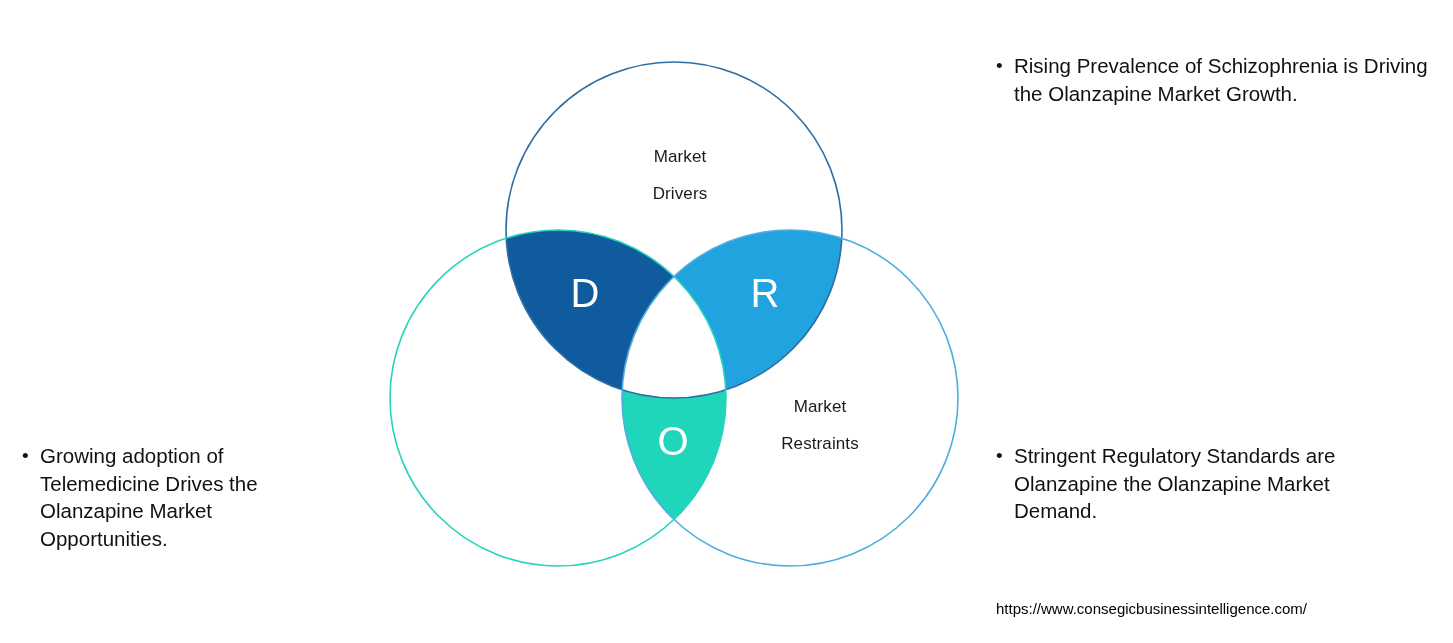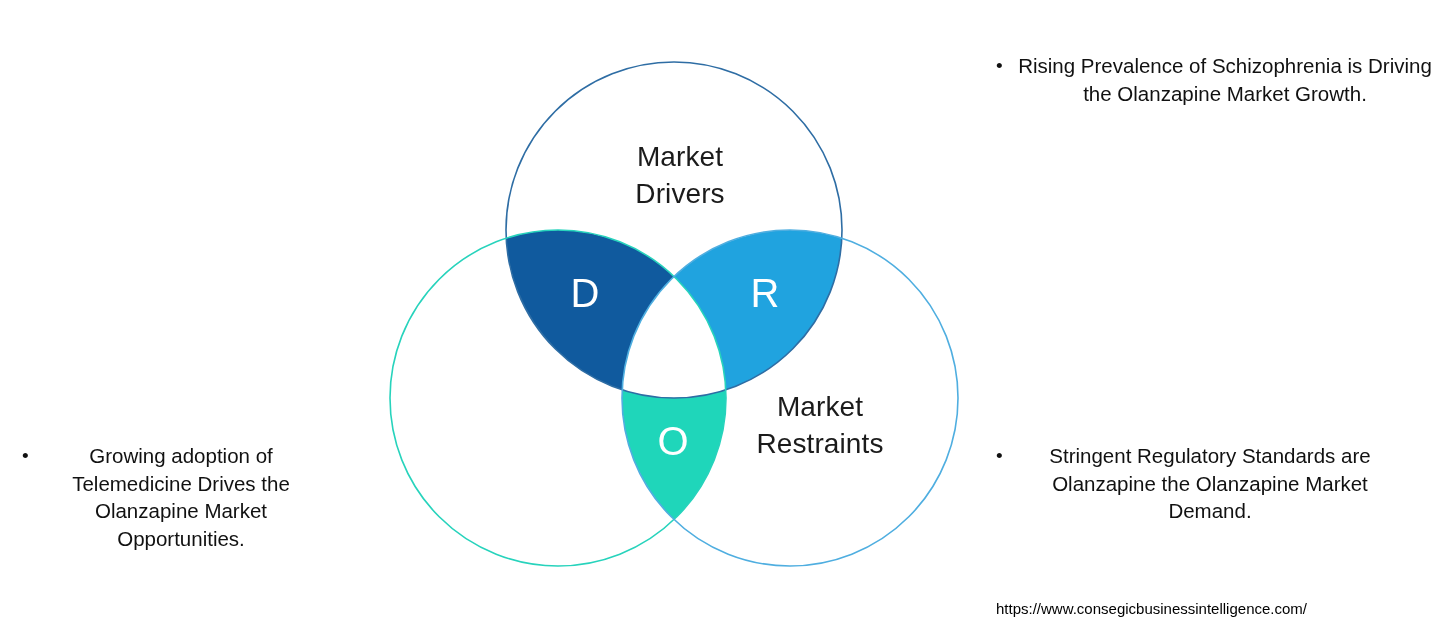--- a/index.html
+++ b/index.html
@@ -31,21 +31,21 @@
   .venn-svg {
     display: block;
     width: 610px;
     height: 560px;
   }
 
   
   .venn-label {
     position: absolute;
     color: #1b1b1b;
-    font-size: 28px;
+    font-size: 17px;
     line-height: 37px;
     text-align: center;
     white-space: pre-line;
     letter-spacing: 0.1px;
   }
   .venn-label.drivers {
     left: 560px;
     top: 138px;
     width: 240px;
   }
@@ -85,21 +85,20 @@
   .callout .dot {
     flex: 0 0 auto;
     width: 18px;
     font-size: 19px;
     line-height: 27.5px;
     text-align: left;
     color: #111111;
   }
   .callout .body {
     flex: 1 1 auto;
-    text-align: center;
   }
 
   .callout.top-right  { left: 996px; top: 52px;  width: 440px; }
   .callout.bot-right  { left: 996px; top: 442px; width: 410px; }
   .callout.bot-left   { left: 22px;  top: 442px; width: 300px; }
 
   
   .source-url {
     position: absolute;
     left: 996px;

